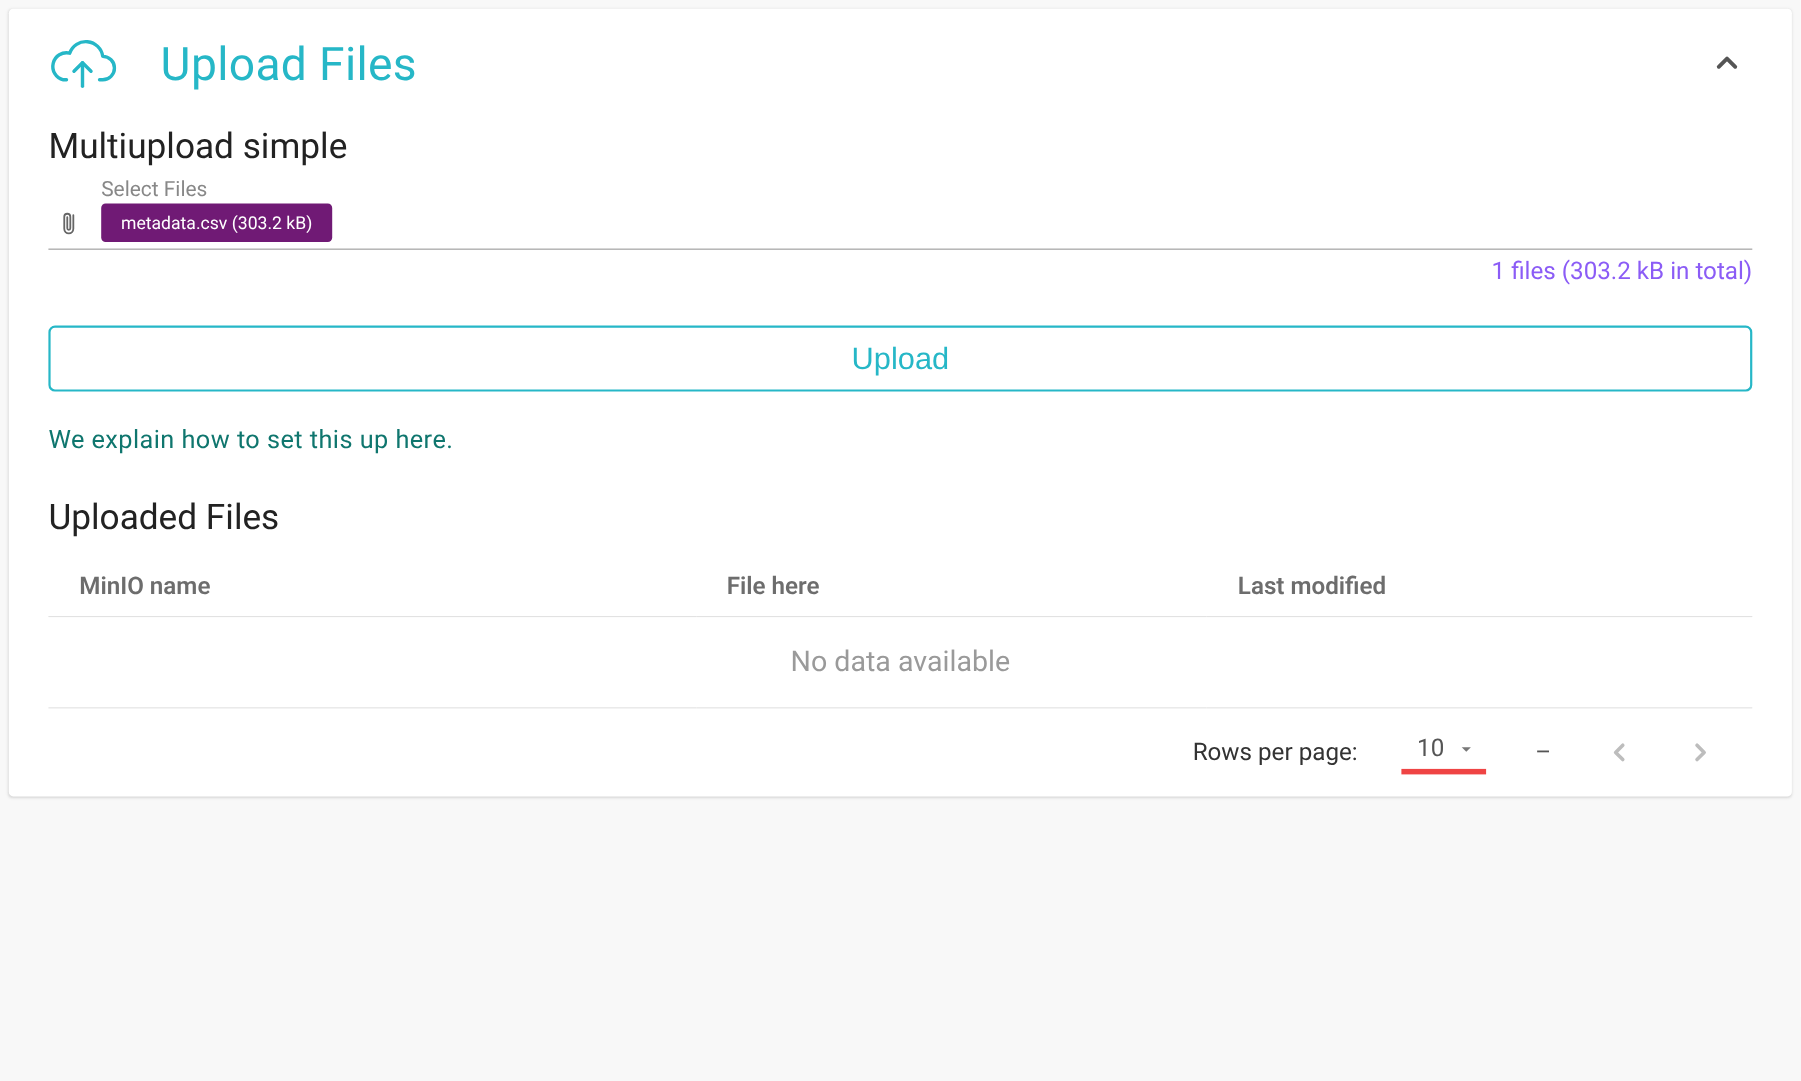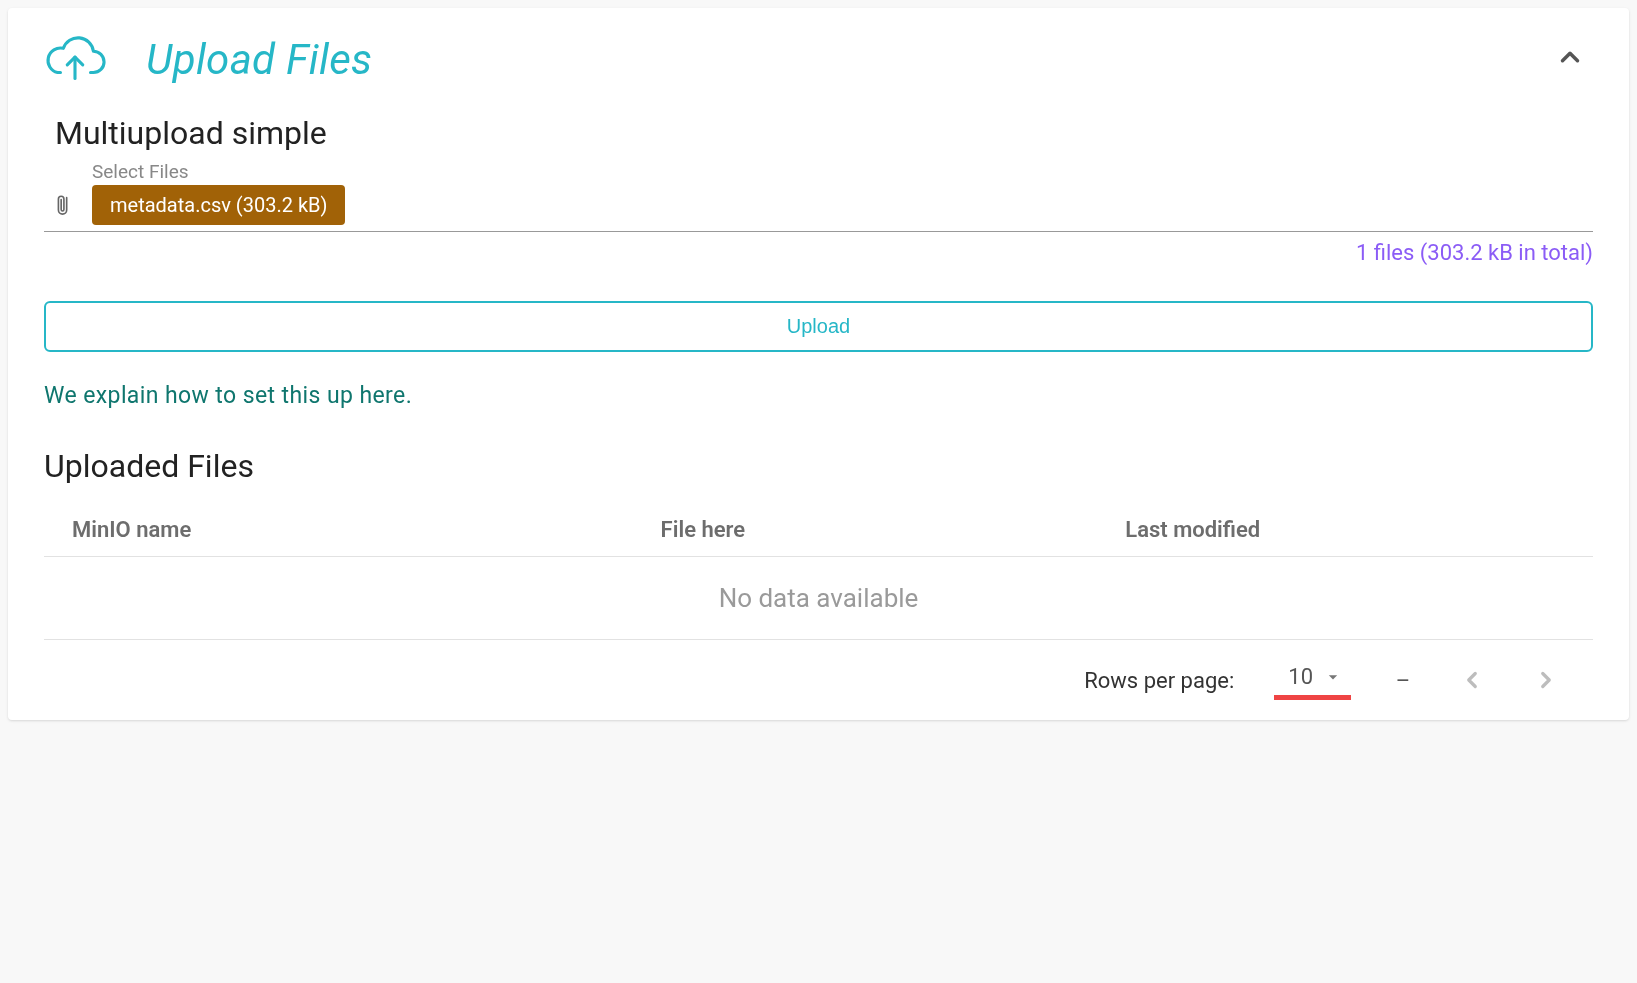--- a/index.html
+++ b/index.html
@@ -27,39 +27,37 @@
       color: #26b7c7;
       display:flex; align-items:center; justify-content:center;
       margin-right: 40px;
     }
     .header-title {
       color: #26b7c7;
       font-size: 42px;
       font-weight: 400;
       flex: 1;
       letter-spacing: 0.3px;
-      font-style: italic;
     }
     .collapse-btn {
       color: #555;
       cursor: pointer;
       padding: 8px;
     }
     .description {
       font-size: 26px;
       line-height: 1.55;
       color: #222;
       margin-bottom: 28px;
     }
     .section-heading {
       font-size: 32px;
       font-weight: 400;
       color: #222;
       margin-bottom: 6px;
-      margin-left: 11px;
     }
     .uploader-row {
       display: flex;
       gap: 36px;
       margin-bottom: 14px;
       flex-direction: column;
     }
     .file-input-block { flex: 1; }
     .file-input-label {
       font-size: 19px;
@@ -73,38 +71,38 @@
       border-bottom: 1px solid #999;
       padding-bottom: 6px;
       gap: 18px;
     }
     .paperclip {
       color: #666;
       display:flex; align-items:center;
       padding-left: 8px;
     }
     .file-chip {
-      background: #a16207;
+      background: #701a75;
       color: #fff;
       border-radius: 4px;
       padding: 8px 18px;
-      font-size: 20px;
+      font-size: 16px;
       white-space: nowrap;
     }
     .files-summary {
       text-align: right;
       color: #8b5cf6;
       font-size: 22px;
       margin-top: 8px;
     }
     .upload-btn {
       border: 2px solid #26b7c7;
       color: #26b7c7;
       background: #fff;
-      font-size: 20px;
+      font-size: 28px;
       font-weight: 500;
       padding: 12px 34px;
       border-radius: 6px;
       cursor: pointer;
       margin-bottom: 6px;
     }
     .minio-note {
       font-size: 23px;
       color: #222;
       margin-top: 8px;

